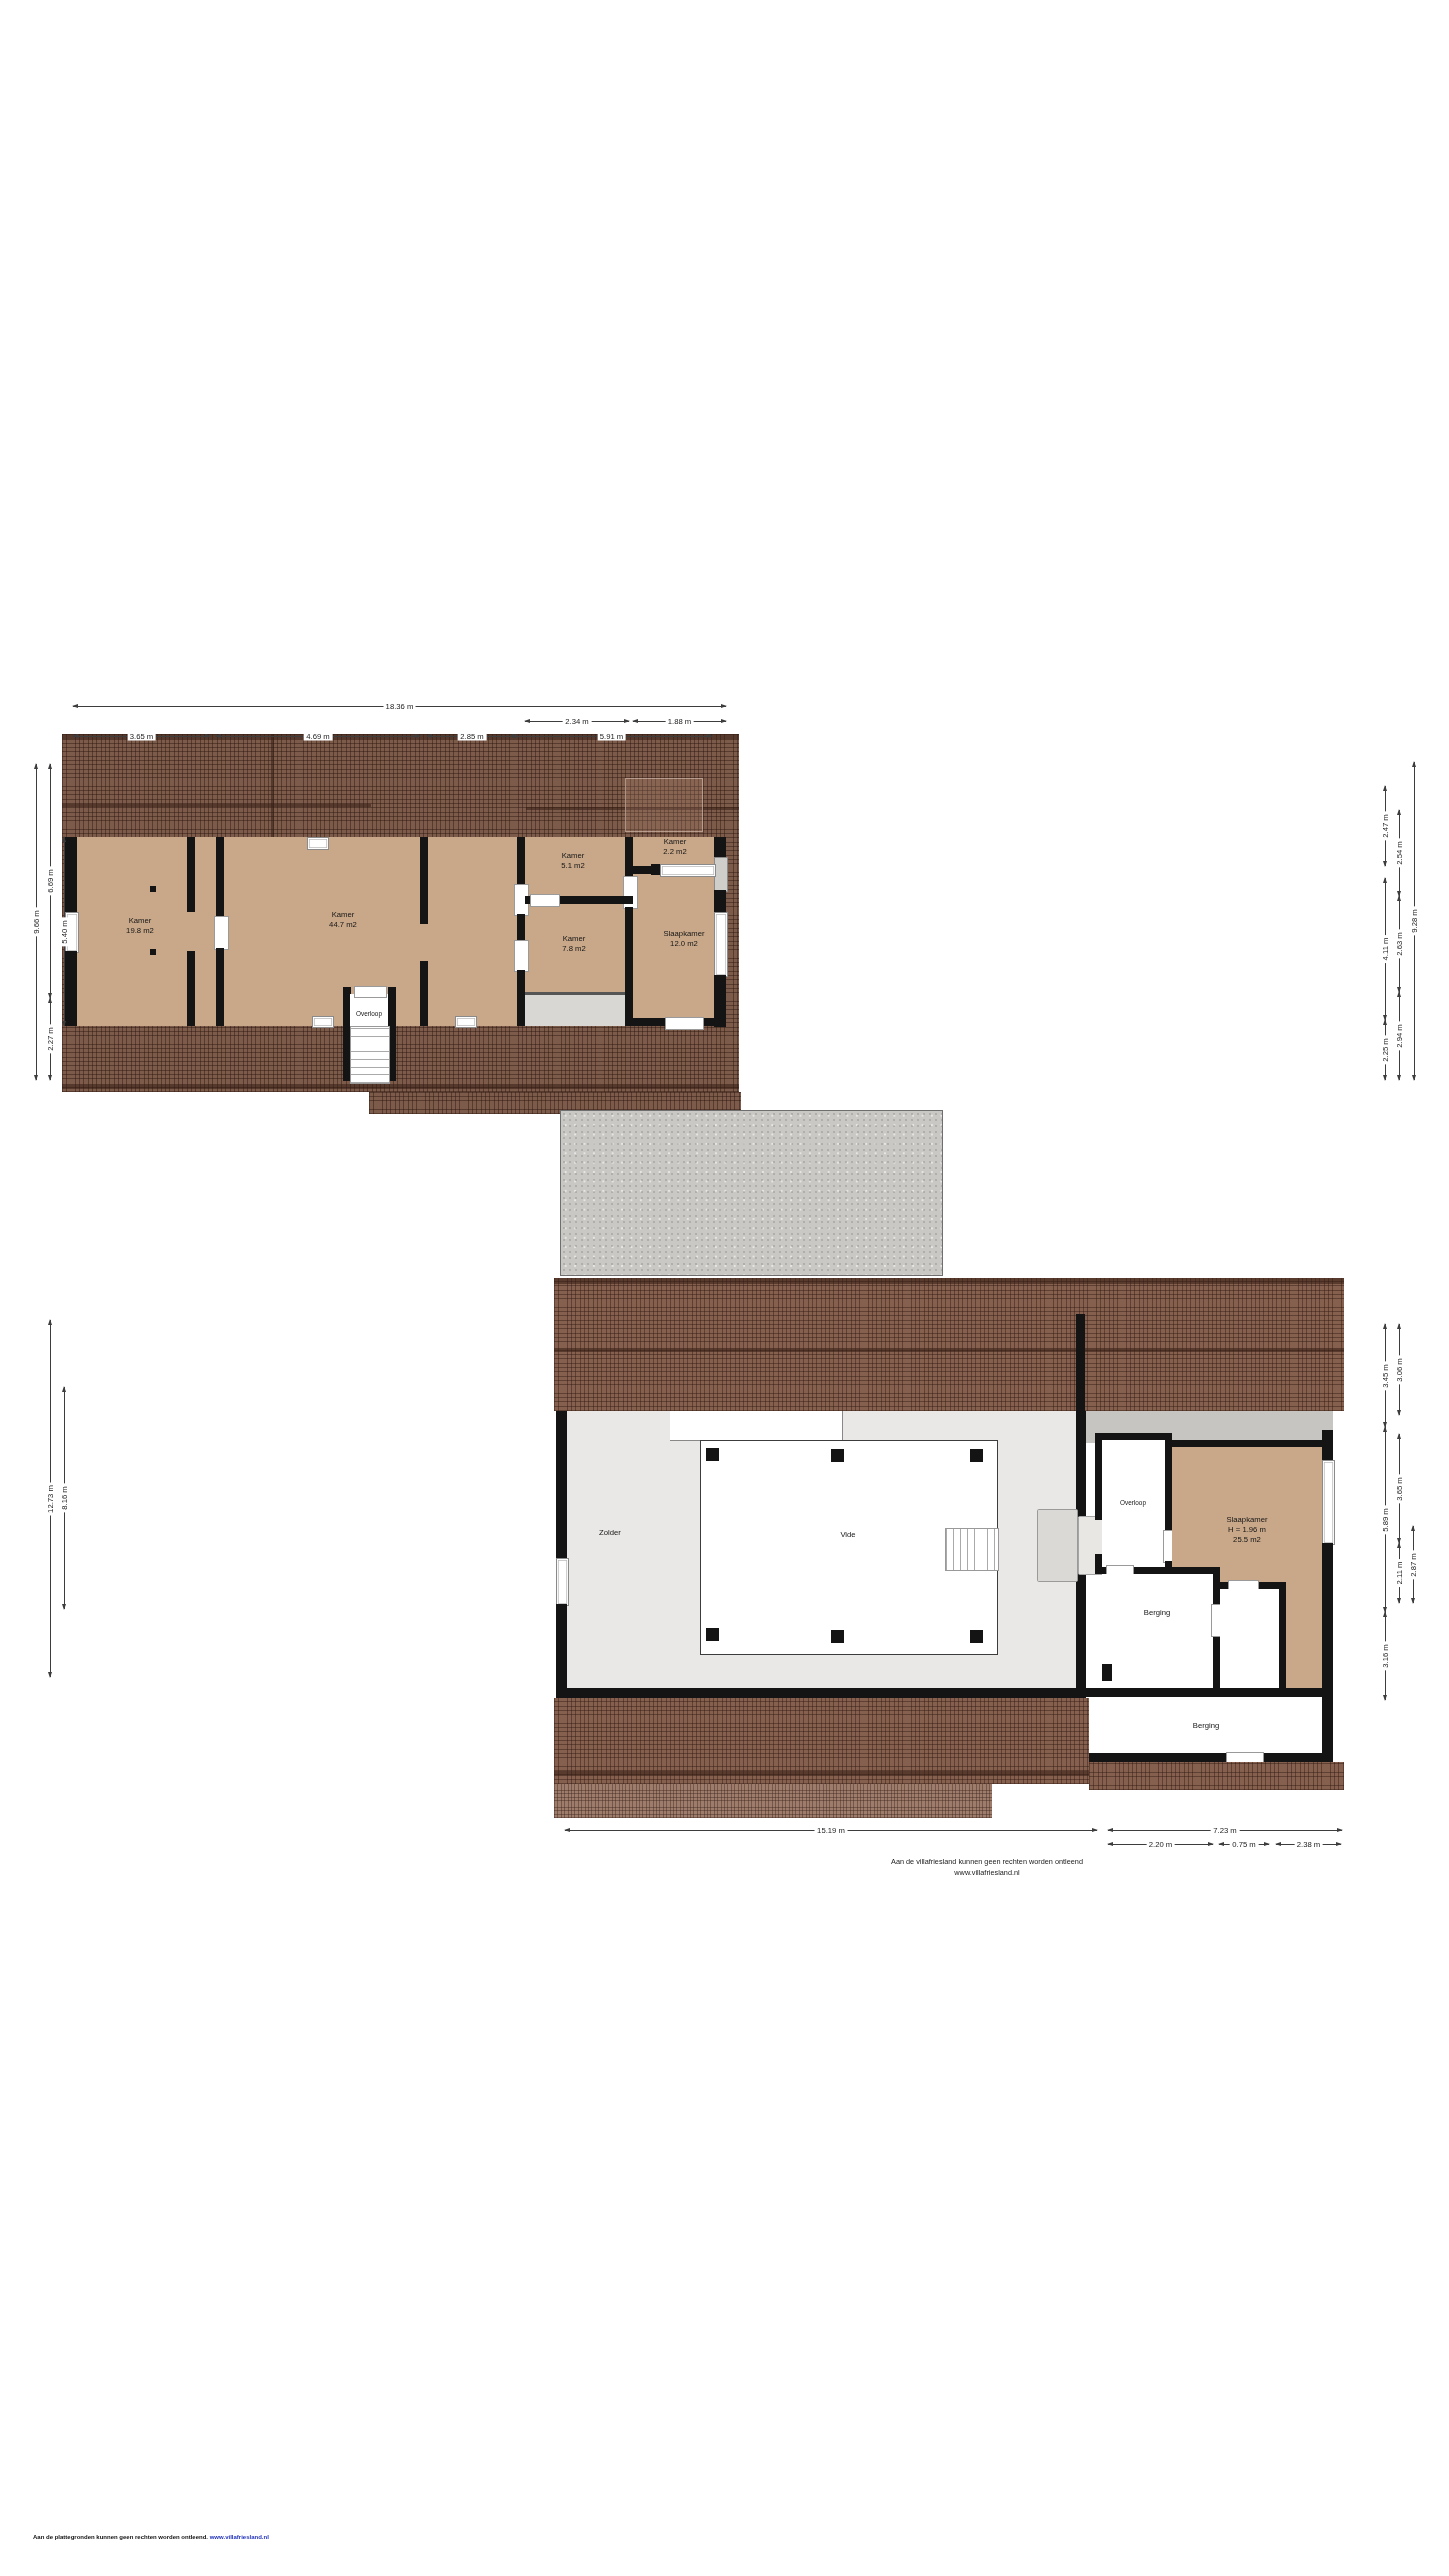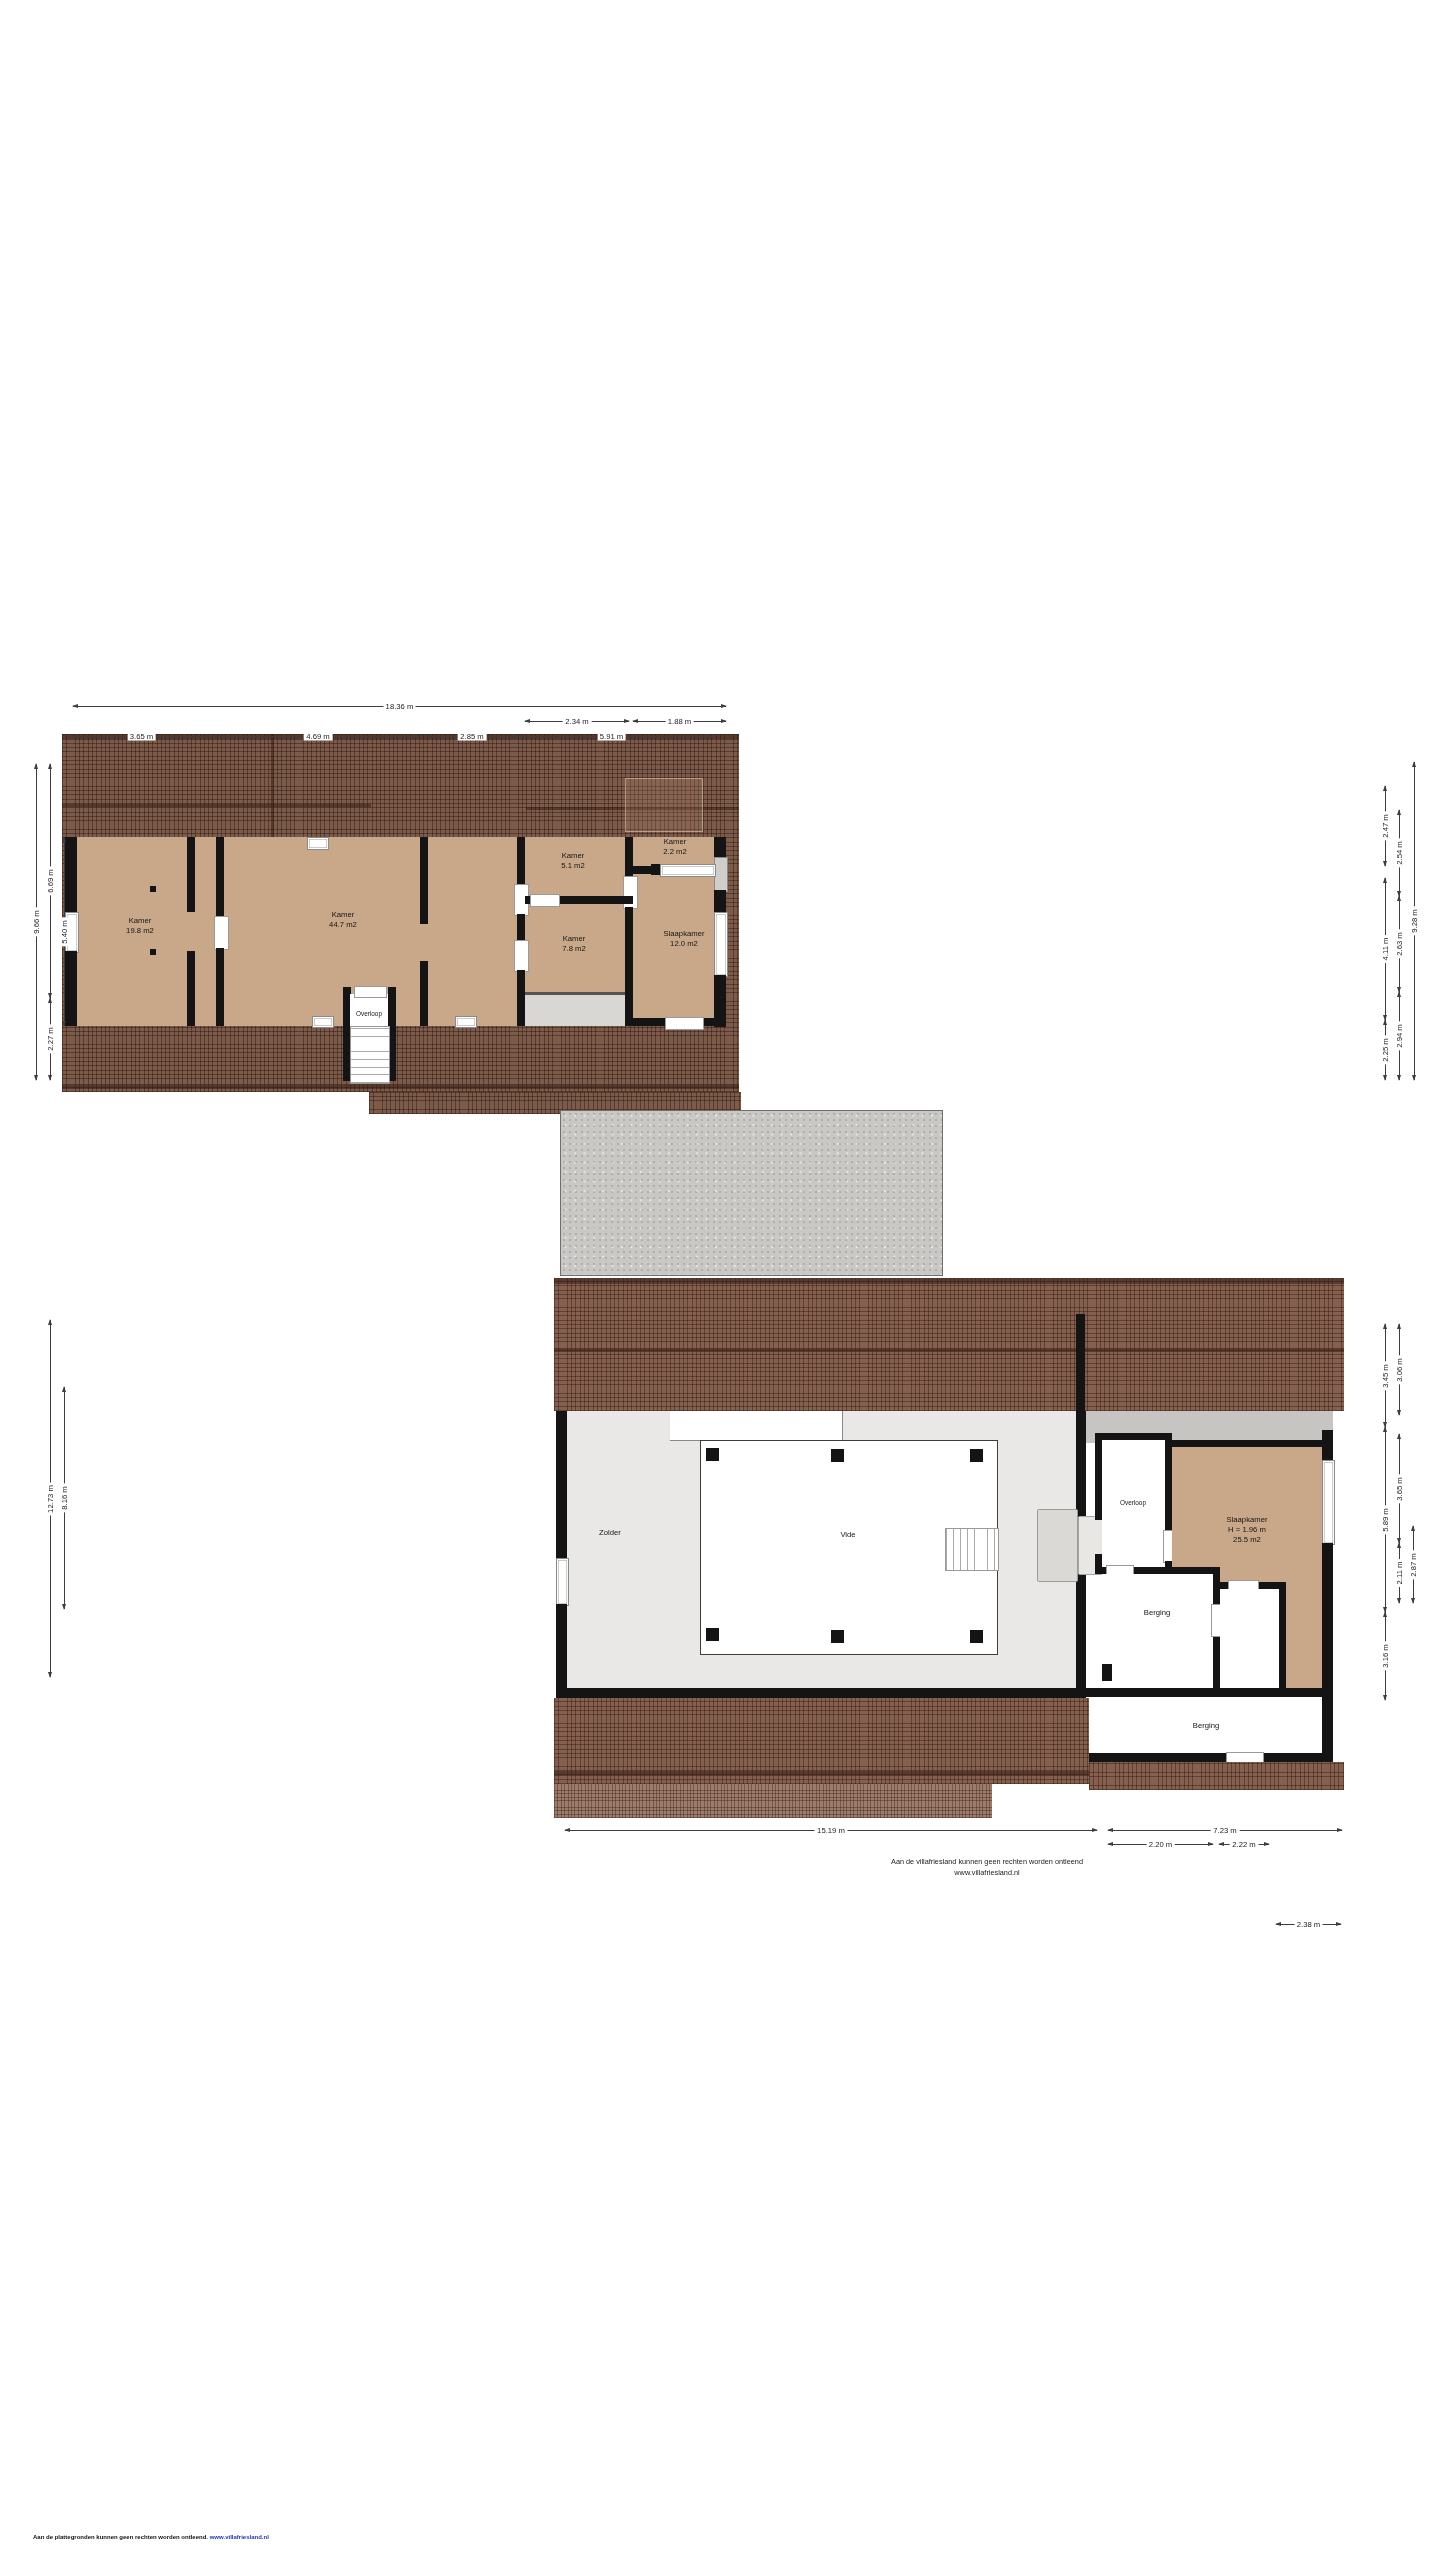--- a/index.html
+++ b/index.html
@@ -390,23 +390,23 @@
       <div class="dim h" style="left: 1108px; top: 1840px; width: 105px;">
         <div class="dline"></div>
         <i class="arr a1"></i>
         <i class="arr a2"></i>
         <span class="dlab">2.20 m</span>
       </div>
       <div class="dim h" style="left: 1219px; top: 1840px; width: 50px;">
         <div class="dline"></div>
         <i class="arr a1"></i>
         <i class="arr a2"></i>
-        <span class="dlab">2.22 m</span>
-      </div>
-      <div class="dim h" style="left: 1276px; top: 1920px; width: 65px;">
+        <span class="dlab">0.75 m</span>
+      </div>
+      <div class="dim h" style="left: 1276px; top: 1840px; width: 65px;">
         <div class="dline"></div>
         <i class="arr a1"></i>
         <i class="arr a2"></i>
         <span class="dlab">2.38 m</span>
       </div>
       <div class="room-label" style="left: 610px; top: 1533px;">Zolder</div>
       <div class="room-label" style="left: 848px; top: 1535px;">Vide</div>
       <div class="room-label" style="left: 1133px; top: 1503px; font-size: 6.4px;">Overloop</div>
       <div class="room-label" style="left: 1247px; top: 1530px;">Slaapkamer
 H = 1.96 m

